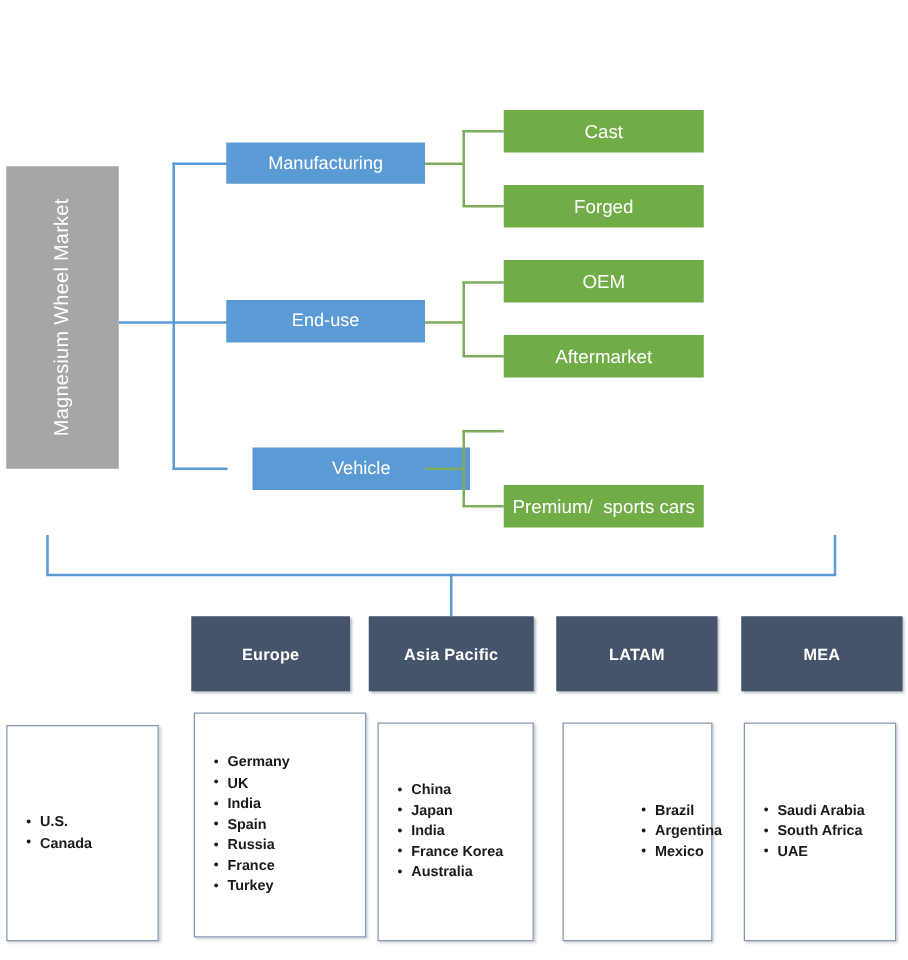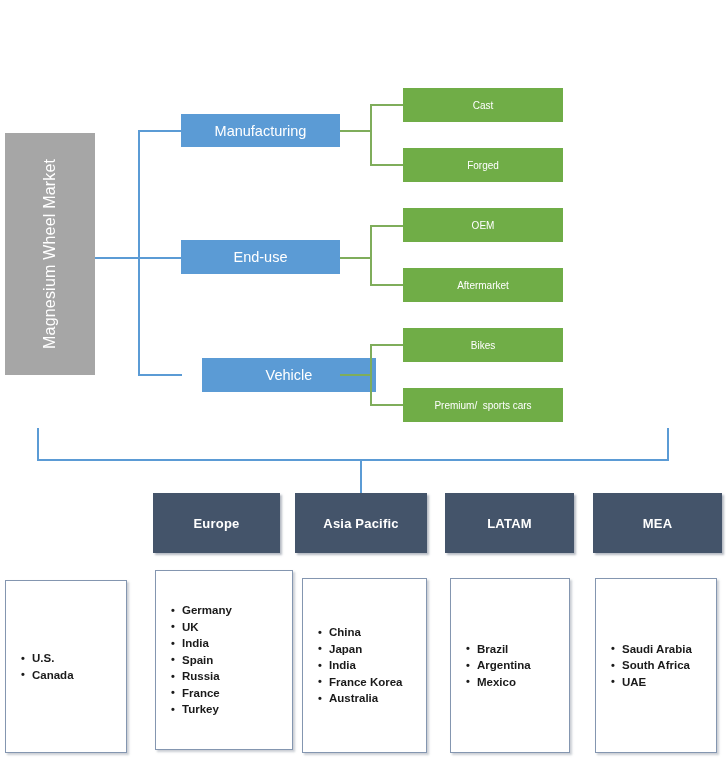--- a/index.html
+++ b/index.html
@@ -41,21 +41,21 @@
   }
 
   .seg-box {
     background: #5b9bd5;
     font-size: 14.5px;
     font-weight: 400;
   }
 
   .sub-box {
     background: #70ad47;
-    font-size: 10px;
+    font-size: 15px;
     font-weight: 400;
     white-space: pre;
   }
 
   .region-box {
     background: #44546a;
     font-size: 13px;
     font-weight: bold;
     letter-spacing: 0.2px;
     box-shadow: 1.5px 1.5px 2px rgba(120,130,145,0.55);
@@ -153,23 +153,20 @@
     <span>Forged</span>
   </div>
 
   <div class="box sub-box" style="left:403px; top:208px; width:160px; height:34px;">
     <span>OEM</span>
   </div>
   <div class="box sub-box" style="left:403px; top:268px; width:160px; height:34px;align-items:center;">
     <span>Aftermarket</span>
   </div>
 
-  <div class="box sub-box" style="left:403px; top:328px; width:160px; height:34px;">
-    <span>Bikes</span>
-  </div>
   <div class="box sub-box" style="left:403px; top:388px; width:160px; height:34px;">
     <span>Premium/  sports cars</span>
   </div>
 
   <div class="ln" style="left:37px; top:428px; width:1.5px; height:32px;"></div>
   <div class="ln" style="left:37px; top:459px; width:632px; height:1.5px;"></div>
   <div class="ln" style="left:667px; top:428px; width:1.5px; height:32px;"></div>
   <div class="ln" style="left:360px; top:459px; width:1.5px; height:34px;"></div>
 
   <div class="box region-box" style="left:153px; top:493px; width:127px; height:60px;">
@@ -207,21 +204,21 @@
   <div class="country-box" style="left:302px; top:578px; width:125px; height:175px;">
     <ul>
       <li>China</li>
       <li>Japan</li>
       <li>India</li>
       <li>France Korea</li>
       <li>Australia</li>
     </ul>
   </div>
 
-  <div class="country-box" style="left:450px; top:578px; width:120px; height:175px;">
+  <div class="country-box" style="left:450px; top:578px; width:120px; height:175px;padding-left:47px;">
     <ul>
       <li>Brazil</li>
       <li>Argentina</li>
       <li>Mexico</li>
     </ul>
   </div>
 
   <div class="country-box" style="left:595px; top:578px; width:122px; height:175px;">
     <ul>
       <li>Saudi Arabia</li>

